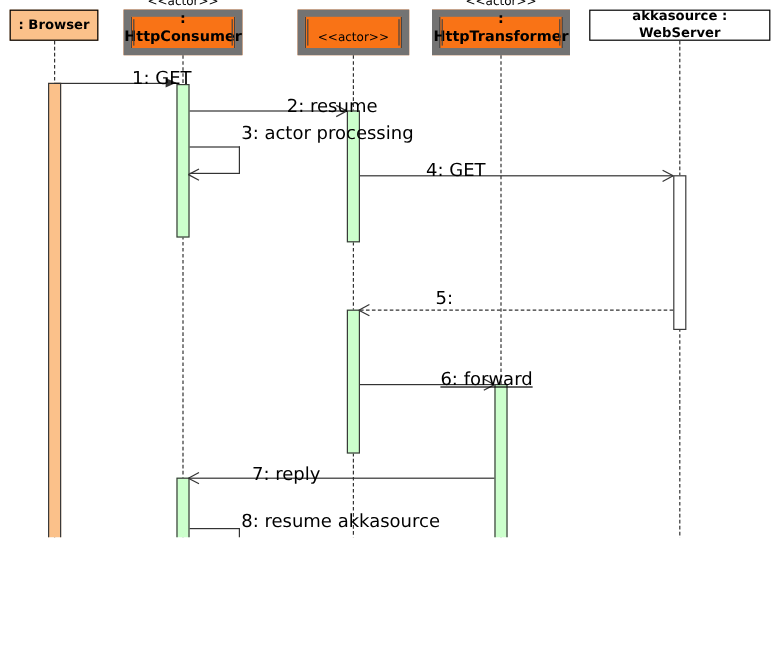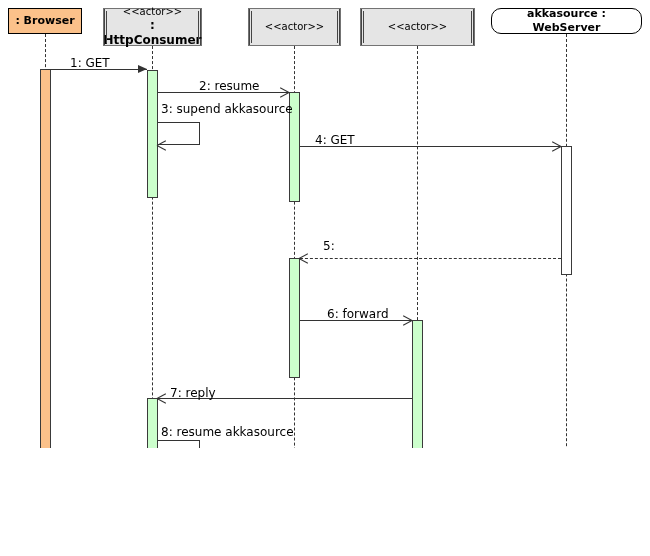--- a/index.html
+++ b/index.html
@@ -26,24 +26,25 @@
     color: #000000;
     font-weight: bold;
     font-size: 11px;
     line-height: 1.25;
     display: flex;
     flex-direction: column;
     justify-content: center;
     align-items: center;
   }
   .head.actor {
-    background: #e5e5e5;
-    border: 1px solid #737373;
+    background: #f97316;
+    border: 6px solid #737373;
     box-shadow: inset 2px 0 0 -1px #444444, inset -2px 0 0 -1px #444444;
     padding: 2px 4px;
+    justify-content: flex-end;
   }
   .head.actor .stereo {
     font-weight: normal;
     font-size: 10px;
     letter-spacing: 0px;
   }
   .head.actor .nm {
     font-weight: bold;
     font-size: 12px;
   }
@@ -121,24 +122,25 @@
     content: "";
     position: absolute;
     right: 0; top: 4px;
     width: 10px; height: 0;
     border-top: 1px solid #333333;
   }
   .arrow.open-right::before { transform: rotate(-28deg); transform-origin: right center; }
   .arrow.open-right::after  { transform: rotate(28deg); transform-origin: right center; }
   .msg-label {
     position: absolute;
-    font-size: 12px;
+    font-size: 15px;
     color: #000000;
     white-space: nowrap;
     font-family: "DejaVu Sans", sans-serif;
+    margin-left: 40px;
   }
   
   .self-loop {
     position: absolute;
     box-sizing: border-box;
     border-top: 1px solid #333333;
     border-right: 1px solid #333333;
     border-bottom: 1px solid #333333;
   }
 </style>
@@ -155,23 +157,24 @@
     <span class="stereo">&lt;&lt;actor&gt;&gt;</span>
     <span class="nm">: HttpConsumer</span>
   </div>
 
   <div class="head actor" style="left:248px; top:8px; width:93px; height:38px;">
     <span class="stereo">&lt;&lt;actor&gt;&gt;</span>
   </div>
 
   <div class="head actor" style="left:360px; top:8px; width:115px; height:38px;">
     <span class="stereo">&lt;&lt;actor&gt;&gt;</span>
-  </div>
-
-  <div class="head server" style="left:491px; top:8px; width:151px; height:26px;border-radius:10px;">
+    <span class="nm">: HttpTransformer</span>
+  </div>
+
+  <div class="head server" style="left:491px; top:8px; width:151px; height:26px;">
     <span class="nm">akkasource : WebServer</span>
   </div>
 
   <div class="lifeline" style="left:45px;  top:34px; height:510px;"></div>
   <div class="lifeline" style="left:152px; top:46px; height:500px;"></div>
   <div class="lifeline" style="left:294px; top:46px; height:500px;"></div>
   <div class="lifeline" style="left:417px; top:46px; height:500px;"></div>
   <div class="lifeline" style="left:566px; top:34px; height:512px;"></div>
 
   <div class="activation orange" style="left:40px;  top:69px;  height:473px;"></div>
@@ -185,33 +188,33 @@
   <div class="msg-line" style="left:45px; top:69px; width:102px;"></div>
   <div class="arrow right" style="left:138px; top:65px;"></div>
   <div class="msg-label" style="left:70px; top:56px;">1: GET</div>
 
   <div class="msg-line" style="left:158px; top:92px; width:131px;"></div>
   <div class="arrow open-right" style="left:280px; top:88px;"></div>
   <div class="msg-label" style="left:199px; top:79px;">2: resume</div>
 
   <div class="self-loop" style="left:158px; top:122px; width:42px; height:23px;"></div>
   <div class="arrow open-left" style="left:157px; top:141px;"></div>
-  <div class="msg-label" style="left:161px; top:102px;">3: supend akkasource</div>
+  <div class="msg-label" style="left:161px; top:102px;">3: actor processing</div>
 
   <div class="msg-line" style="left:300px; top:146px; width:261px;"></div>
   <div class="arrow open-right" style="left:552px; top:142px;"></div>
   <div class="msg-label" style="left:315px; top:133px;">4: GET</div>
 
   <div class="msg-line dashed" style="left:300px; top:258px; width:261px;"></div>
   <div class="arrow open-left" style="left:299px; top:254px;"></div>
   <div class="msg-label" style="left:323px; top:239px;">5:</div>
 
   <div class="msg-line" style="left:300px; top:320px; width:112px;"></div>
   <div class="arrow open-right" style="left:403px; top:316px;"></div>
-  <div class="msg-label" style="left:327px; top:307px;">6: forward</div>
+  <div class="msg-label" style="left:327px; top:307px;text-decoration:underline;">6: forward</div>
 
   <div class="msg-line" style="left:158px; top:398px; width:254px;"></div>
   <div class="arrow open-left" style="left:157px; top:394px;"></div>
   <div class="msg-label" style="left:170px; top:386px;">7: reply</div>
 
   <div class="self-loop" style="left:158px; top:440px; width:42px; height:22px;"></div>
   <div class="arrow open-left" style="left:157px; top:458px;"></div>
   <div class="msg-label" style="left:161px; top:425px;">8: resume akkasource</div>
 
   <div class="msg-line dashed" style="left:51px; top:491px; width:96px;"></div>

